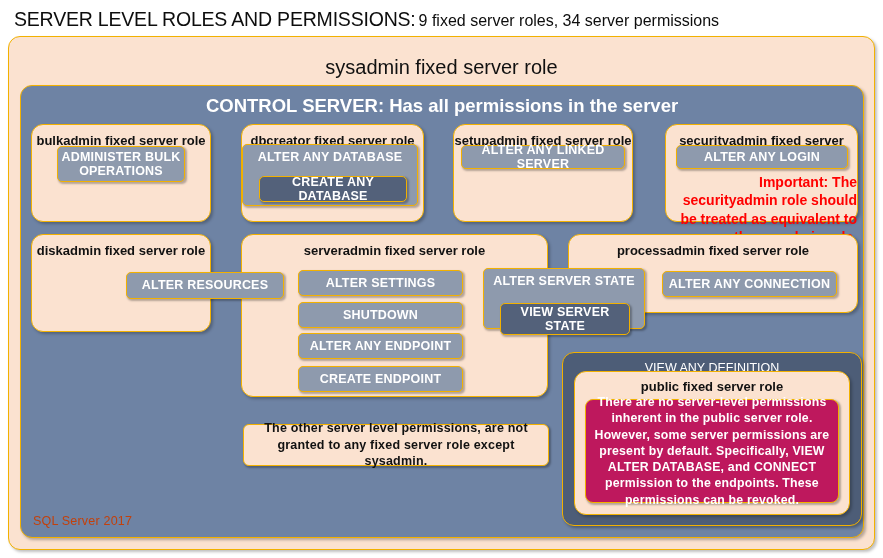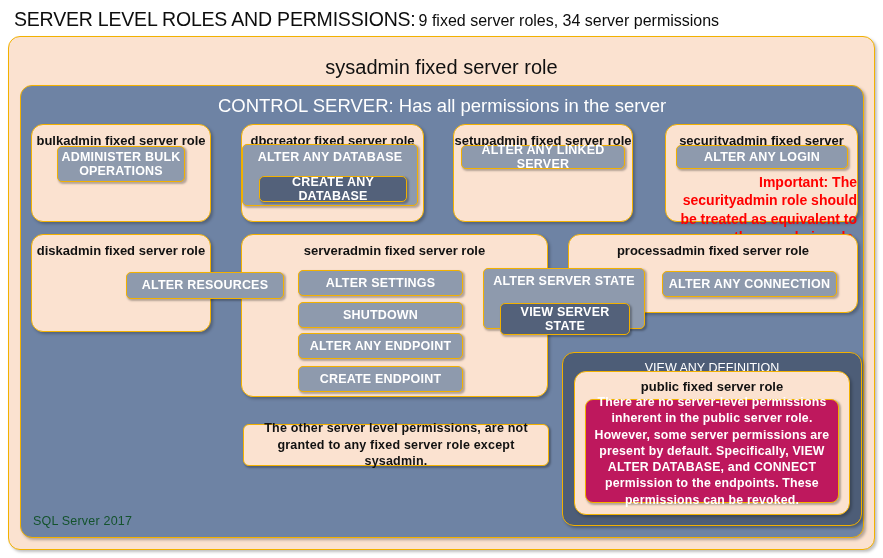--- a/index.html
+++ b/index.html
@@ -29,21 +29,21 @@
     background:#4d5d77;border:1.6px solid #f2b100;border-radius:12px;
     box-shadow:2px 2px 3px rgba(0,0,0,.3);
   }
 
   
   .panel-title{
     position:absolute;left:0;right:0;text-align:center;
     font-size:13px;font-weight:bold;color:#111;
   }
   .panel-title.big{font-size:20px;font-weight:normal;color:#111;}
-  .panel-title.light{color:#ffffff;font-weight:normal;font-size:18.5px;}
+  .panel-title.light{color:#ffffff;font-weight:bold;font-size:18.5px;}
   .panel-title.whitebold{color:#ffffff;font-weight:normal;font-size:12.5px;}
 
   
   .pill{
     position:absolute;box-sizing:border-box;
     background:#8e9aad;border:1.4px solid #f2b100;border-radius:5px;
     color:#ffffff;font-weight:bold;font-size:12.5px;
     display:flex;align-items:center;justify-content:center;
     text-align:center;line-height:1.15;
     box-shadow:1.5px 1.5px 2px rgba(0,0,0,.28);
@@ -59,21 +59,21 @@
     background:#be185d;color:#ffffff;font-weight:bold;font-size:12.3px;
     line-height:1.32;padding:4px 8px;border-radius:8px;
   }
 
   .red-note{
     position:absolute;text-align:right;color:#ff0000;
     font-weight:bold;font-size:14px;line-height:1.32;
   }
 
   .footer-label{
-    position:absolute;color:#14532d;font-size:12.5px;letter-spacing:.2px;
+    position:absolute;color:#c2410c;font-size:12.5px;letter-spacing:.2px;
   }
 </style>
 </head>
 <body>
 
 <div id="stage">
 
   <div class="title-row">
     <span class="title-main">SERVER LEVEL ROLES AND PERMISSIONS:</span><span class="title-sub">9 fixed server roles, 34 server permissions</span>
   </div>

